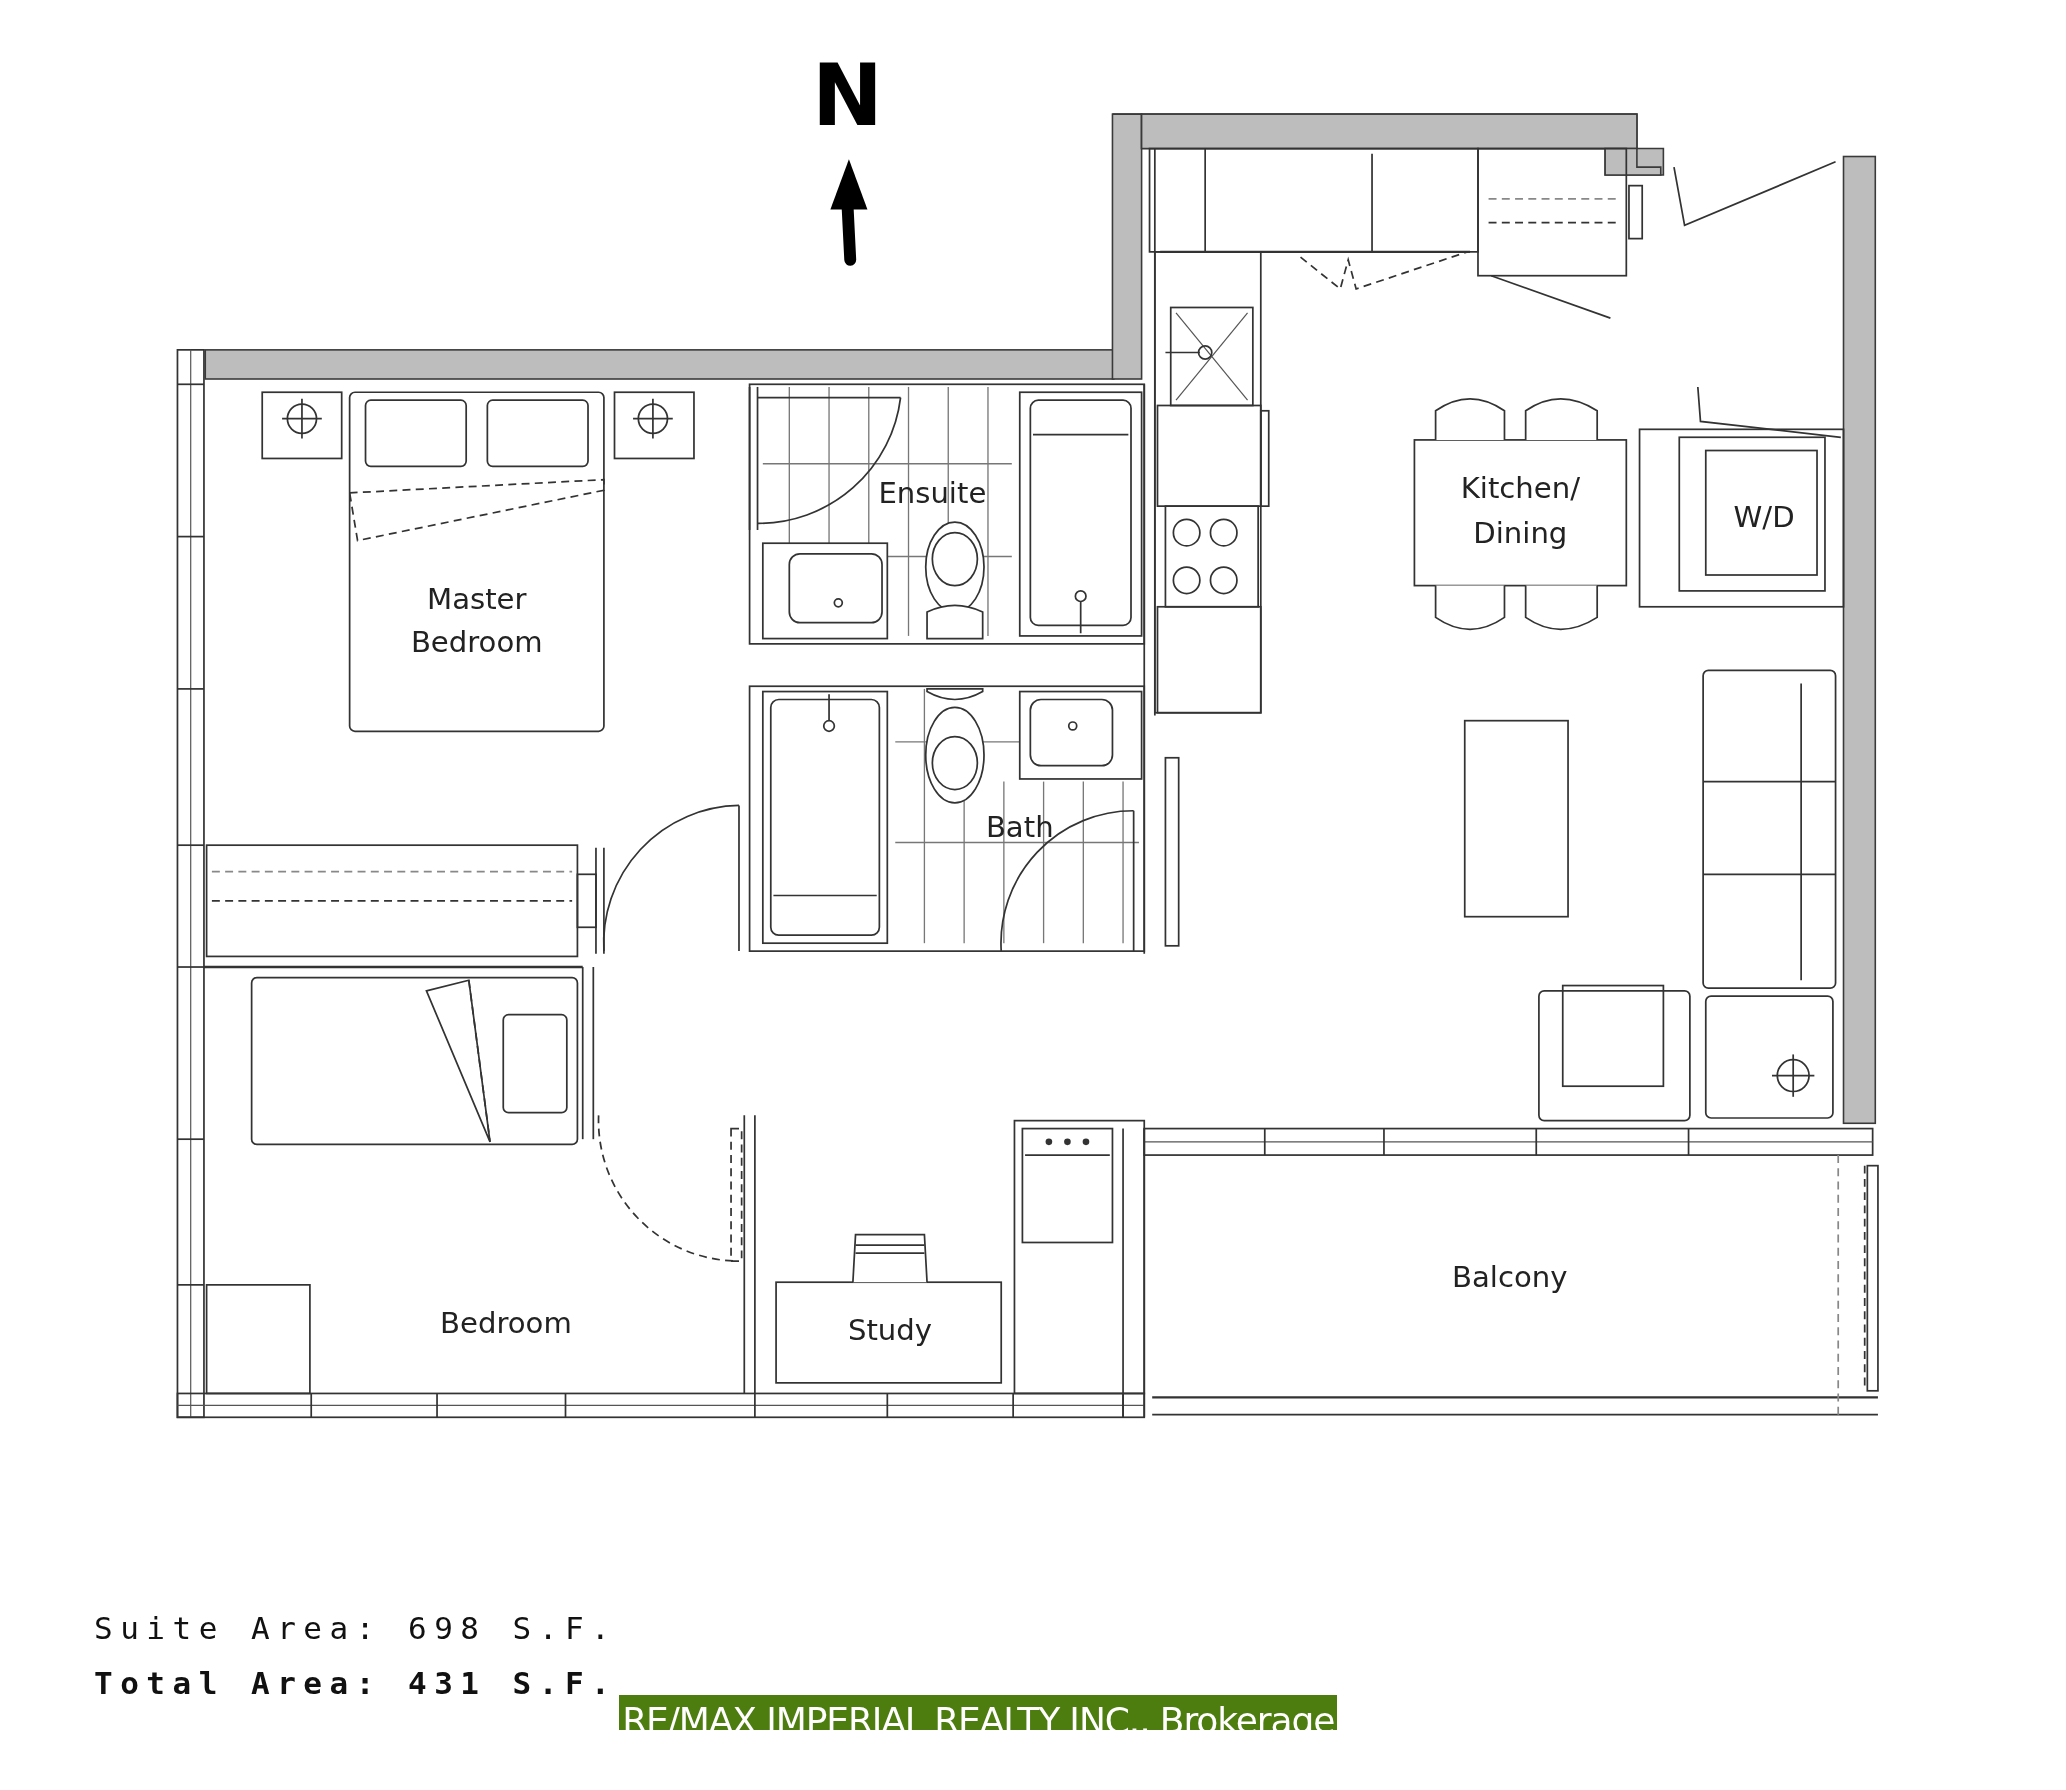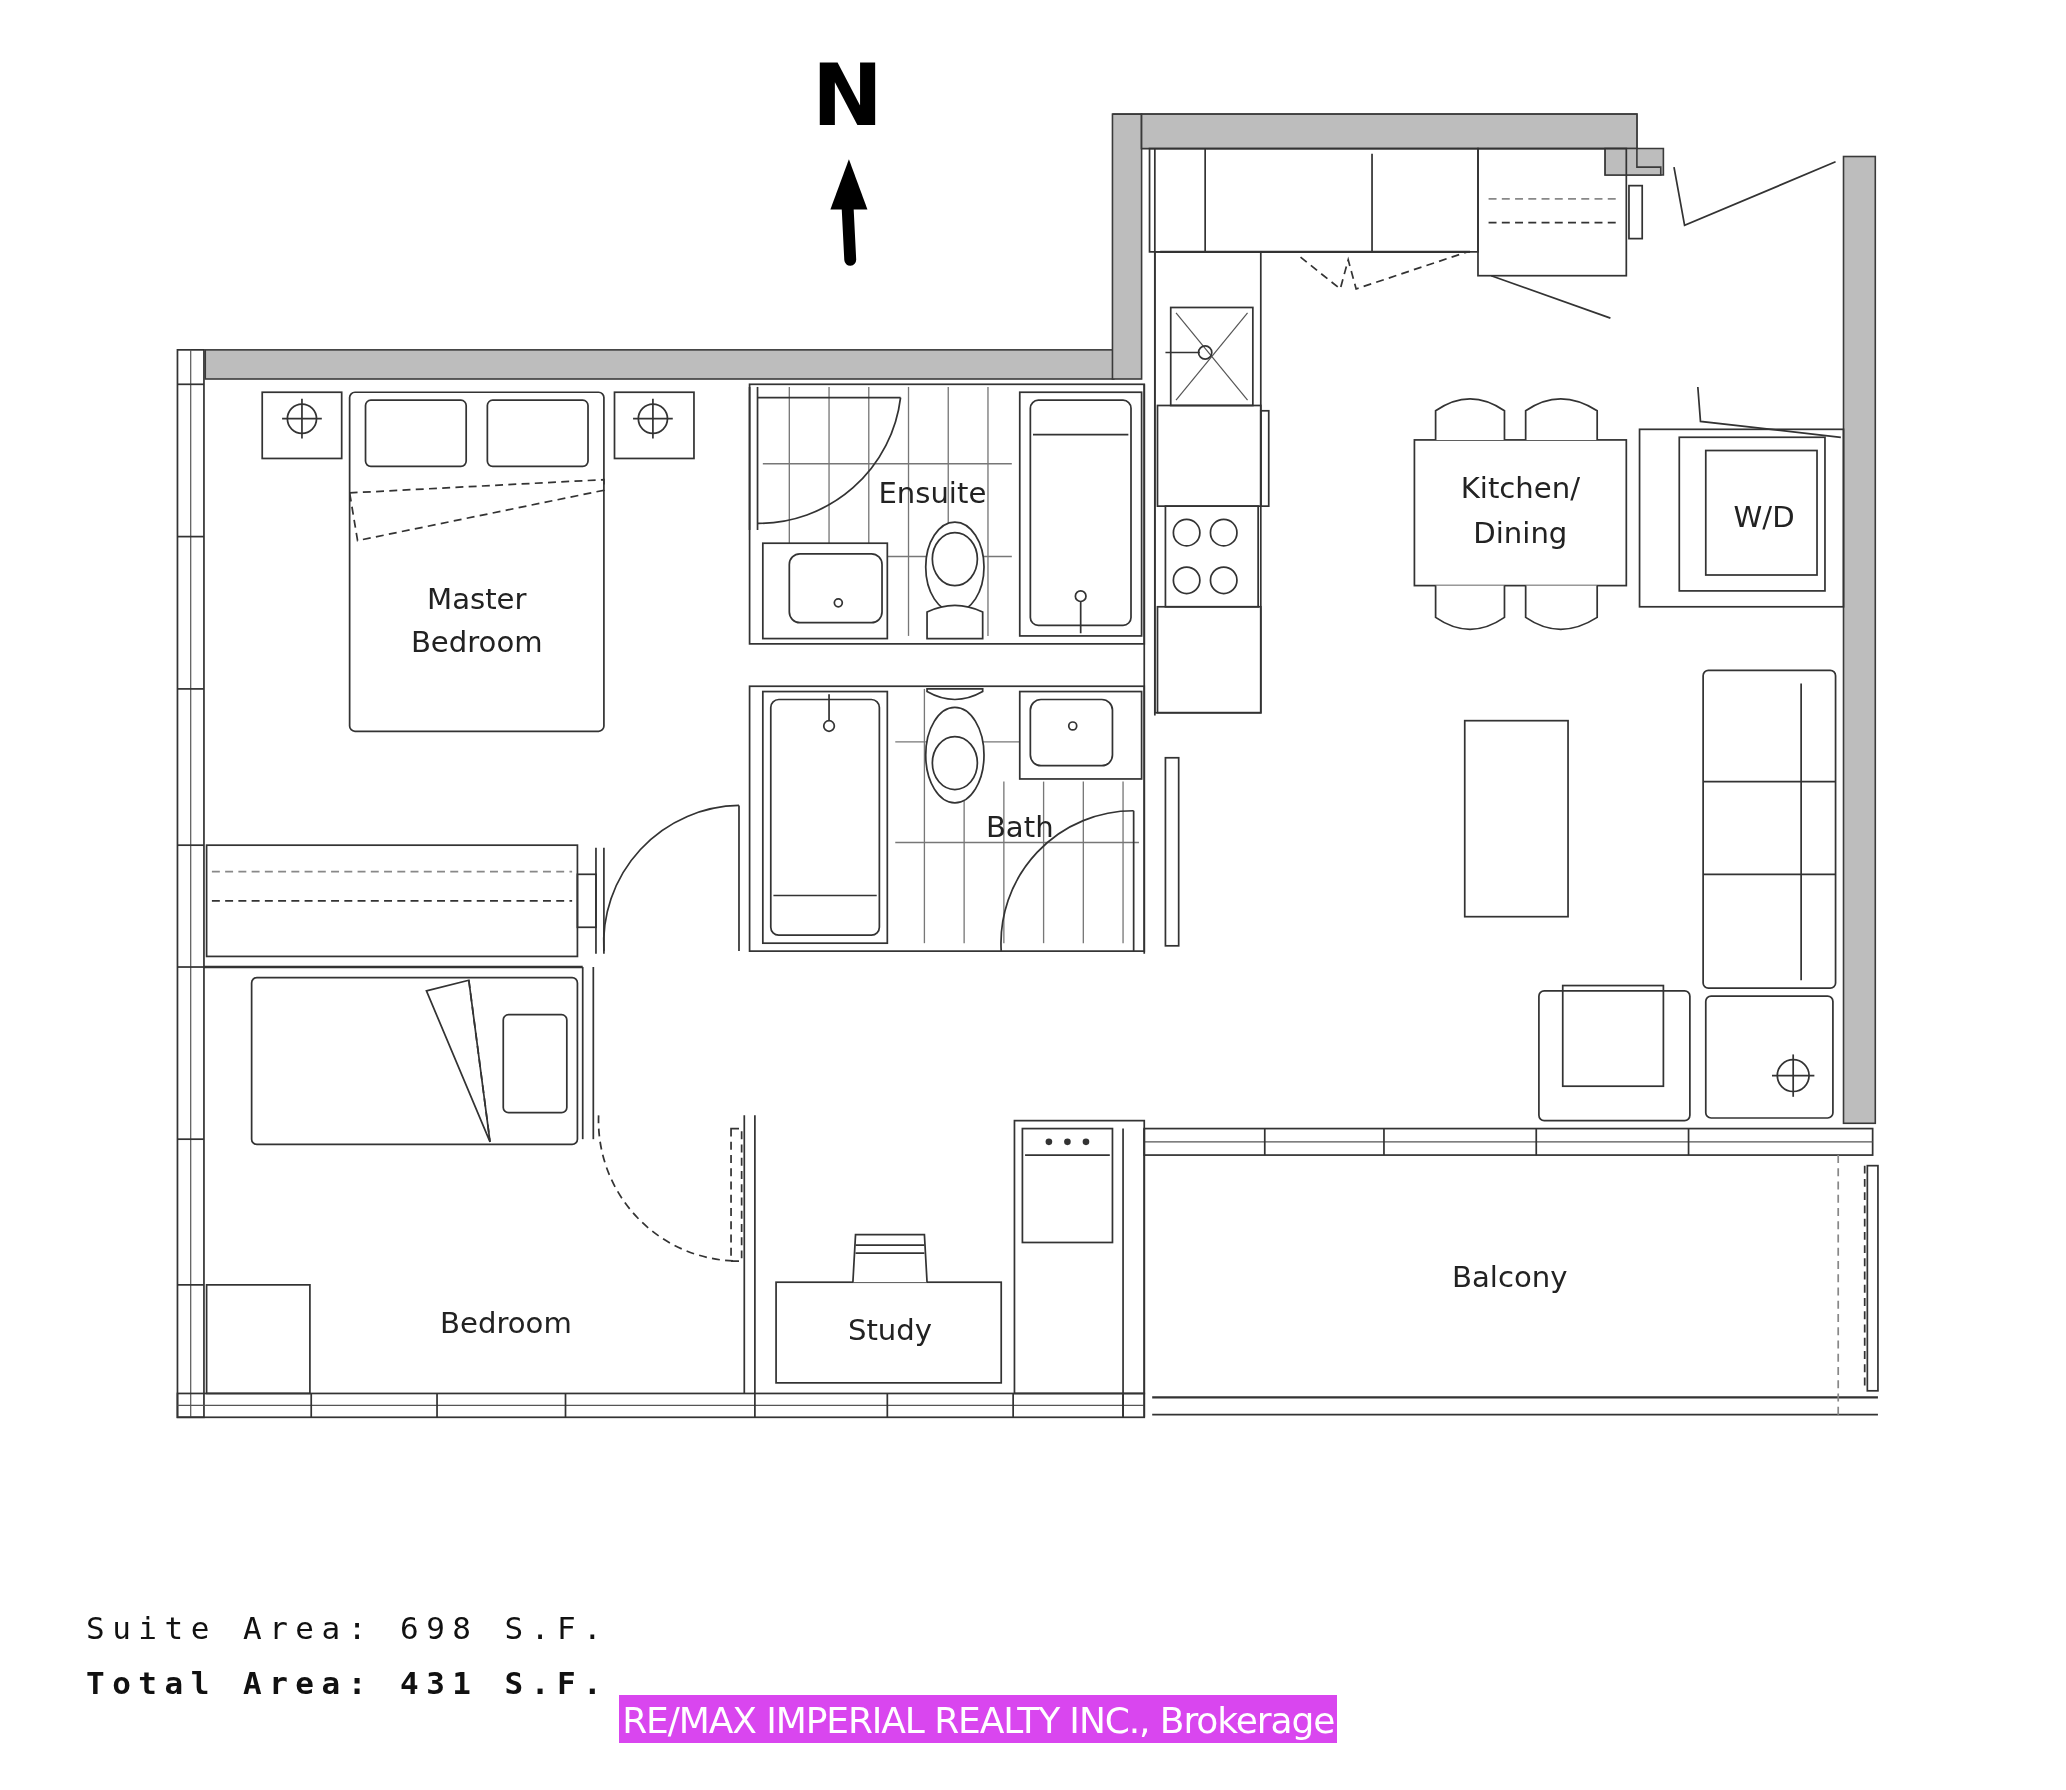--- a/index.html
+++ b/index.html
@@ -9,23 +9,23 @@
   .ln { fill:none; stroke:#333; stroke-width:1.3; }
   .ln2 { fill:none; stroke:#333; stroke-width:1.8; }
   .thin { fill:none; stroke:#555; stroke-width:0.9; }
   .tile { fill:none; stroke:#777; stroke-width:1; }
   .dash { fill:none; stroke:#333; stroke-width:1.3; stroke-dasharray:6 4; }
   .dashg { fill:none; stroke:#888; stroke-width:1.3; stroke-dasharray:6 4; }
   .fur { fill:#fff; stroke:#333; stroke-width:1.3; }
   .room-label { font-family:"DejaVu Sans", sans-serif; font-size:22px; fill:#222; text-anchor:middle; }
   .north { font-family:"DejaVu Sans", sans-serif; font-weight:bold; font-size:64px; fill:#000; text-anchor:middle; }
   .area-block { position:absolute; left:86px; top:1601px; font-family:"DejaVu Sans Mono", monospace; color:#111; }
-  .area-line { font-size:31px; letter-spacing:7.5px; line-height:55px; white-space:nowrap; }
+  .area-line { font-size:31px; letter-spacing:7.5px; line-height:55px; white-space:nowrap;margin-left:8px; }
   .area-line.total { font-weight:bold; }
-  .watermark { position:absolute; left:619px; top:1695px; height:48px; padding:0 3.2px; background:#d946ef;
+  .watermark { position:absolute; left:619px; top:1695px; height:35px; padding:0 3.2px; background:#4d7c0f;
                color:#ffffff; font-family:"DejaVu Sans", sans-serif; font-size:36px; line-height:51px; white-space:nowrap;
                letter-spacing:-1.1px; }
 </style>
 </head>
 <body>
 
 <svg id="plan" viewBox="0 0 1560 1352" xmlns="http://www.w3.org/2000/svg">
 
   <g>
     <text class="north" x="640" y="94">N</text>

